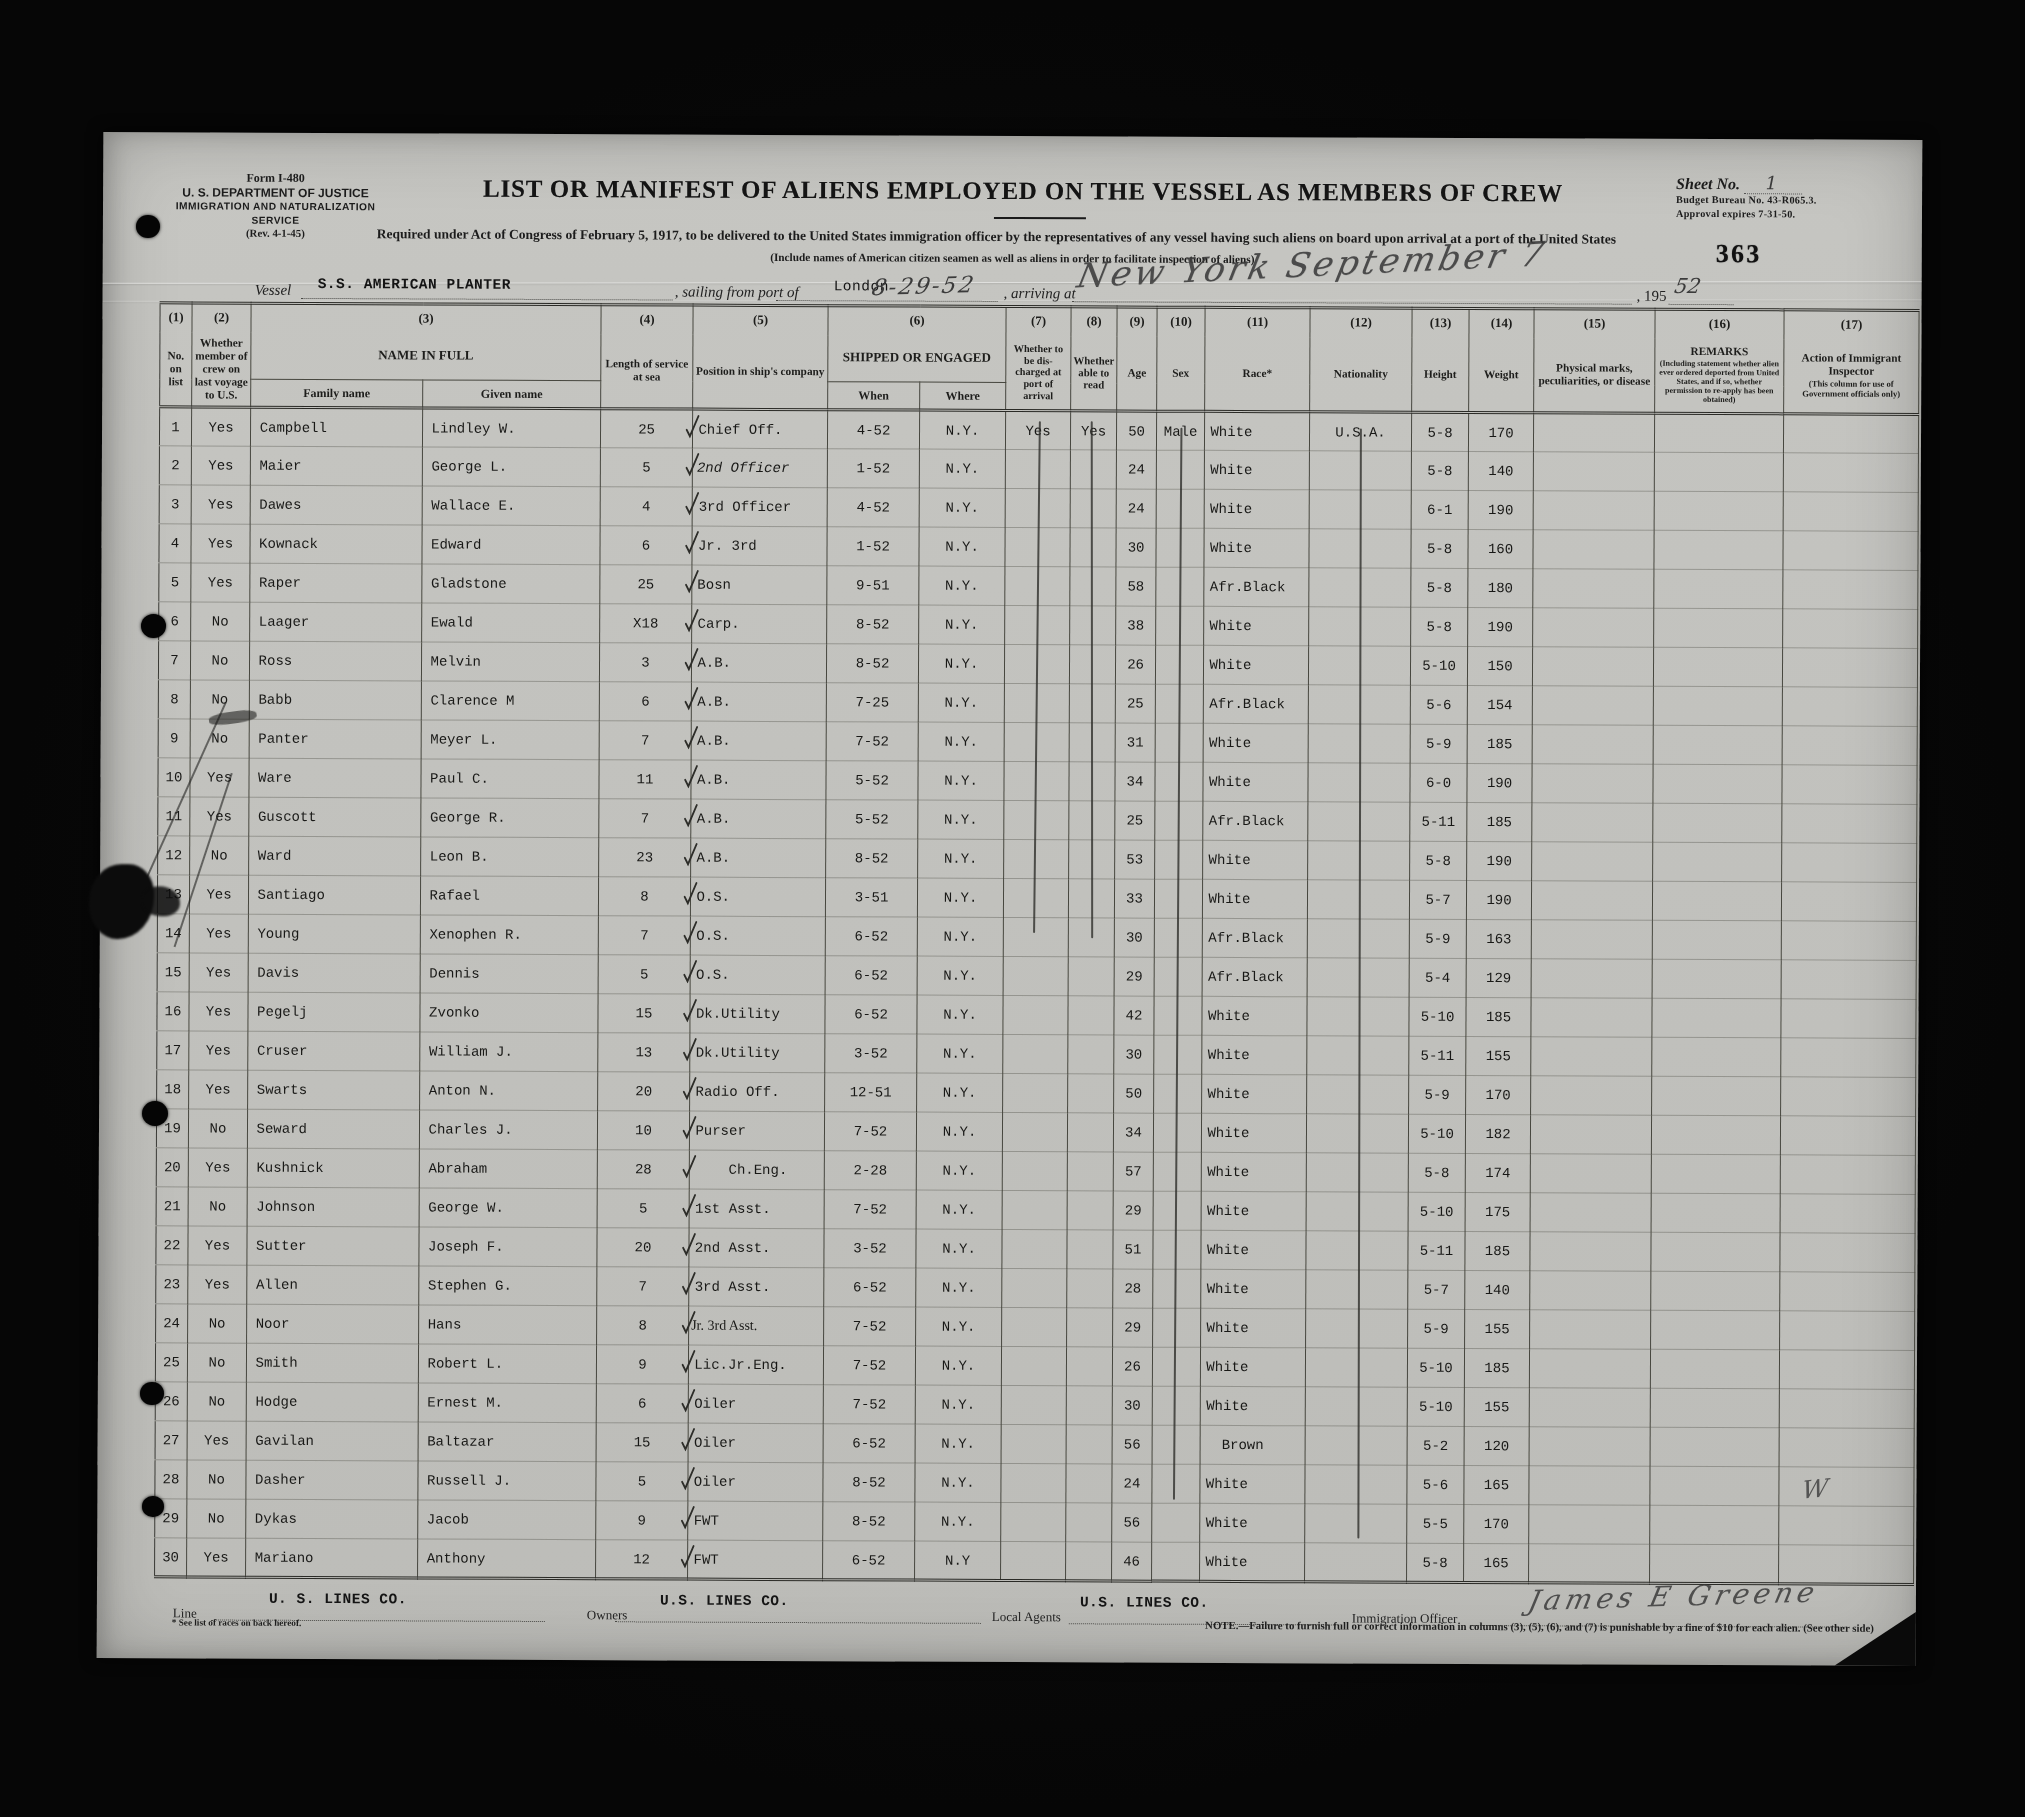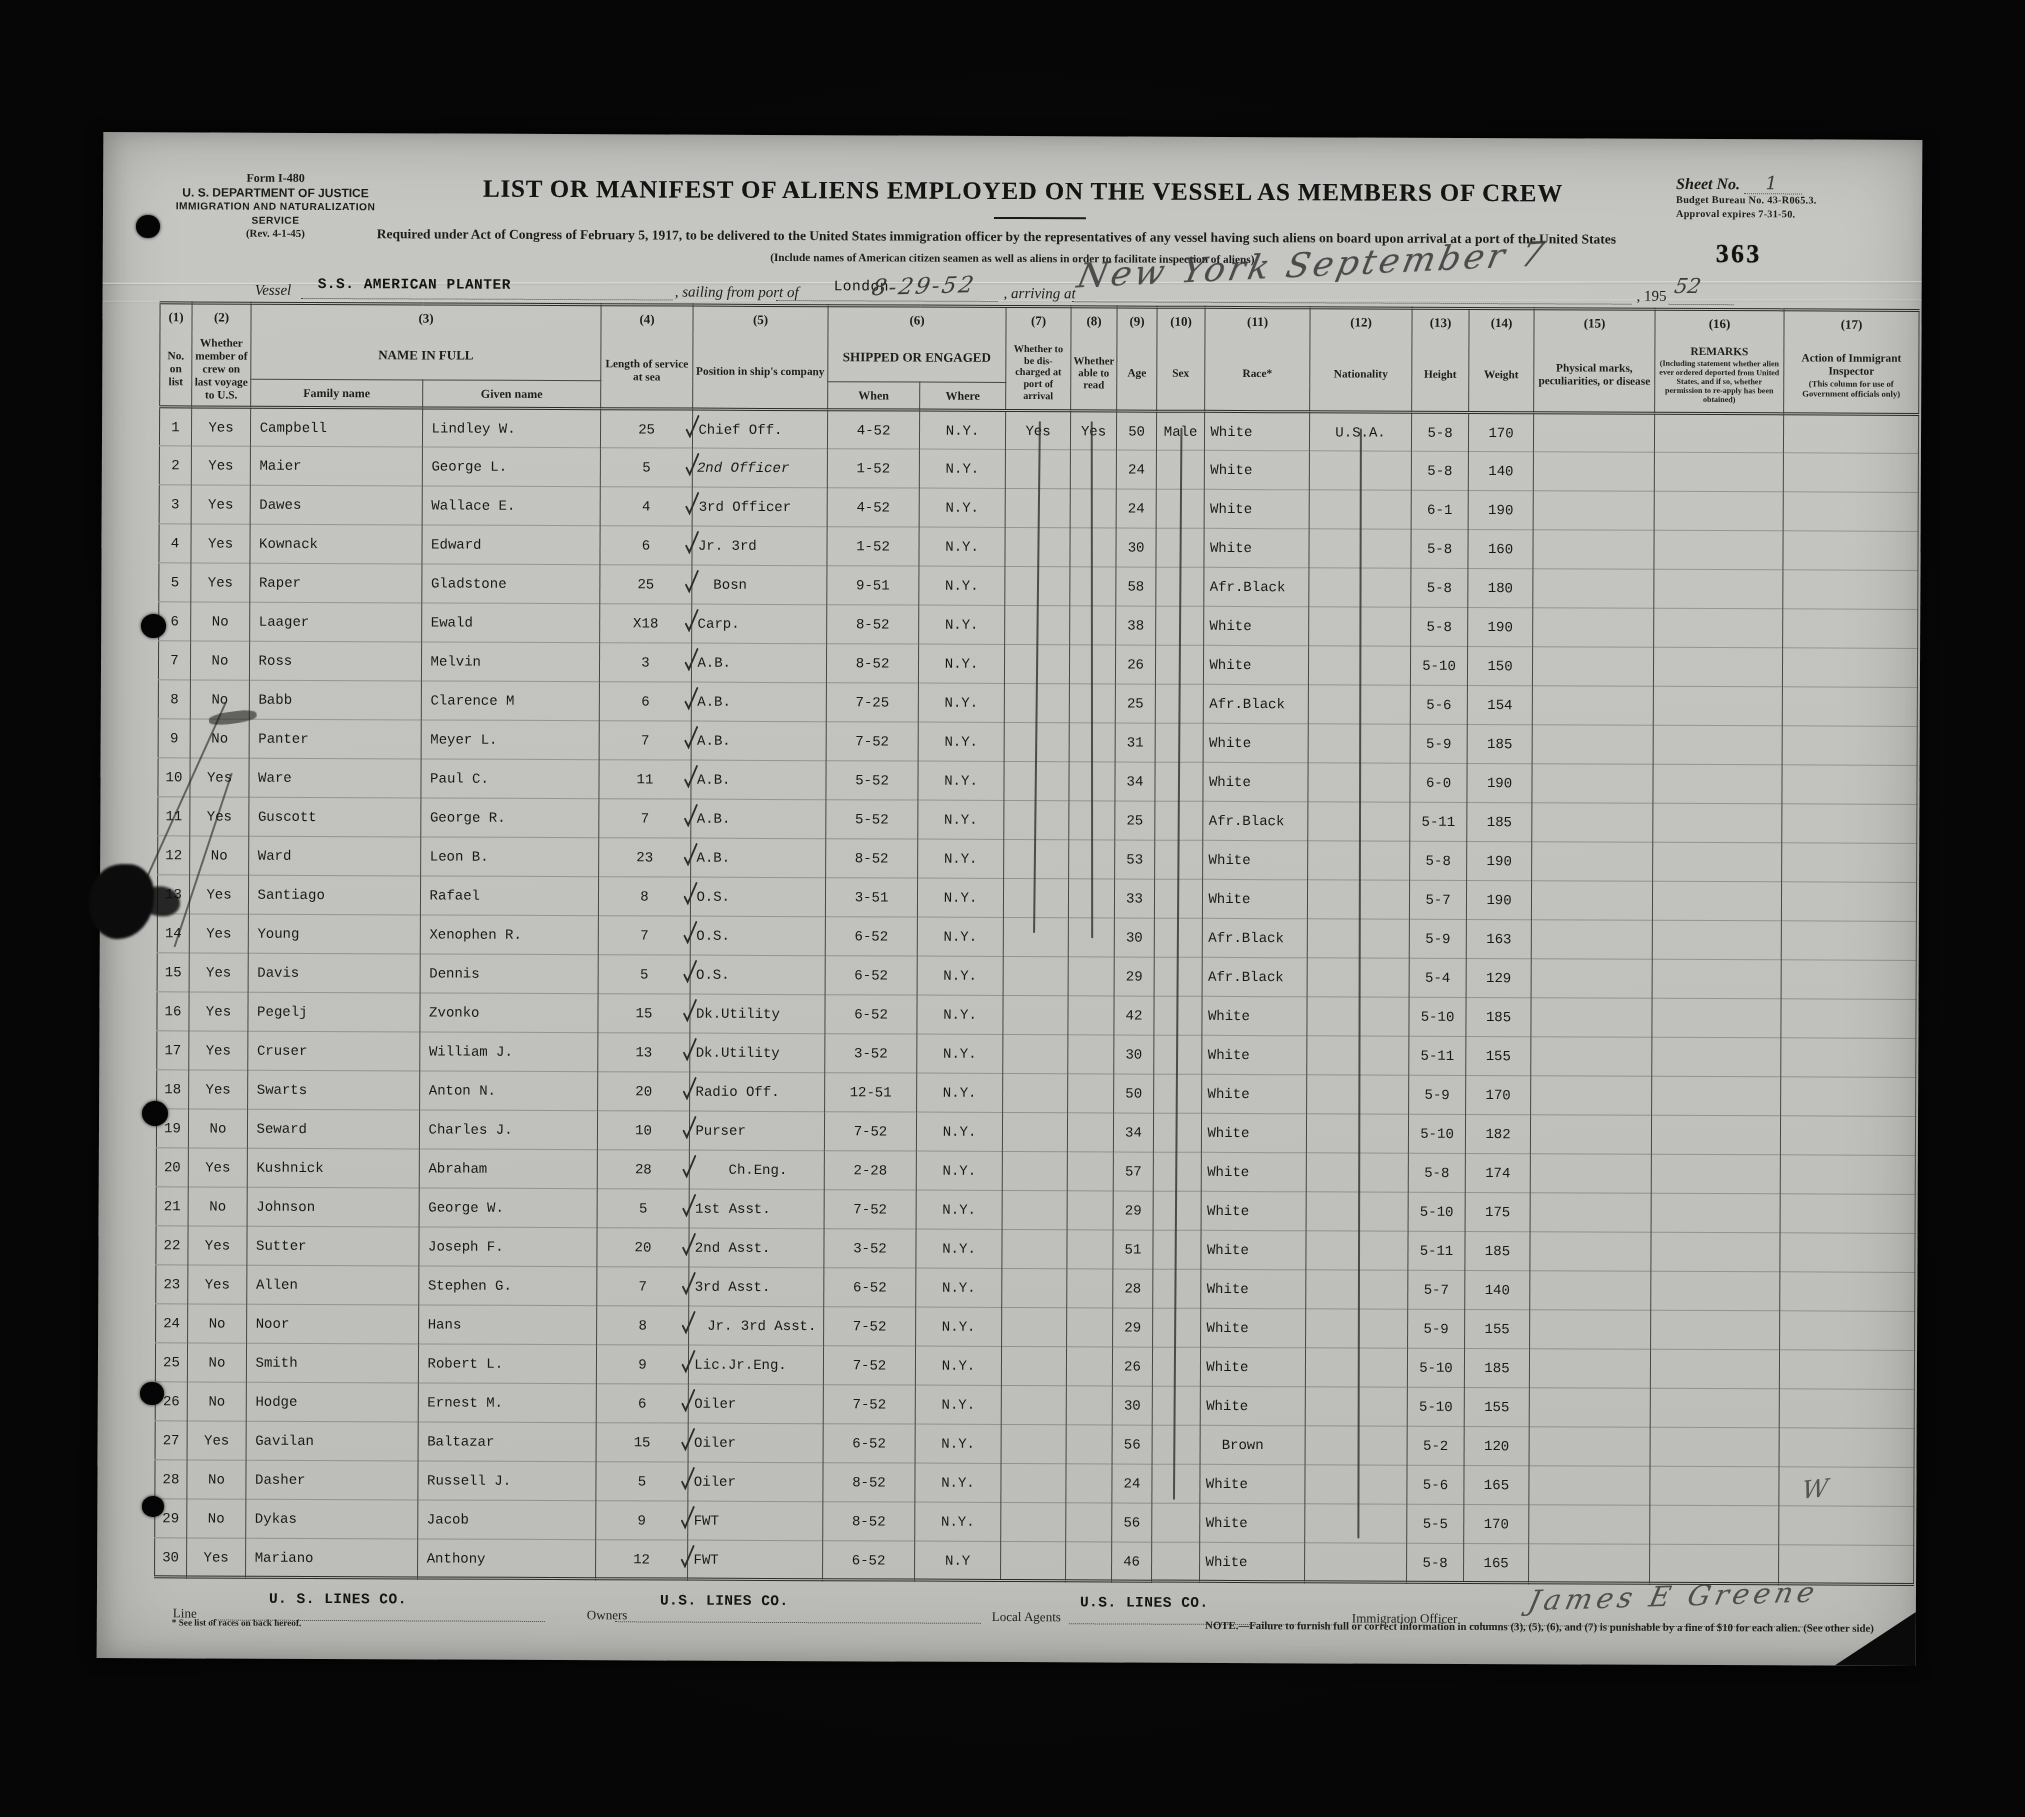--- a/index.html
+++ b/index.html
@@ -329,21 +329,21 @@
     <td class="l">Raper</td>
     <td class="l">Gladstone</td>
     <td class="len-cell">
       <span>25</span>
       <span class="tick">
         <svg width="16" height="25" viewBox="0 0 30 46">
                   <path d="M5 30 L11 42 L27 4" stroke="#2d2d29" stroke-width="3.5" fill="none" stroke-linecap="round"></path>
                 </svg>
       </span>
     </td>
-    <td class="l" style="padding-left:21px;">Bosn</td>
+    <td class="l" style="padding-left:5px;">Bosn</td>
     <td class="c">9-51</td>
     <td class="c">N.Y.</td>
     <td class="c"></td>
     <td class="c"></td>
     <td class="c">58</td>
     <td class="c"></td>
     <td class="l" style="padding-left:5.4px;">Afr.Black</td>
     <td class="c"></td>
     <td class="c">5-8</td>
     <td class="c">180</td>
@@ -880,21 +880,21 @@
     <td class="l">Noor</td>
     <td class="l">Hans</td>
     <td class="len-cell">
       <span>8</span>
       <span class="tick">
         <svg width="16" height="25" viewBox="0 0 30 46">
                   <path d="M5 30 L11 42 L27 4" stroke="#2d2d29" stroke-width="3.5" fill="none" stroke-linecap="round"></path>
                 </svg>
       </span>
     </td>
-    <td class="l" style="padding-left:18px;">Jr. 3rd Asst.</td>
+    <td class="l" style="padding-left:2px;font-family:Liberation Serif, serif;">Jr. 3rd Asst.</td>
     <td class="c">7-52</td>
     <td class="c">N.Y.</td>
     <td class="c"></td>
     <td class="c"></td>
     <td class="c">29</td>
     <td class="c"></td>
     <td class="l" style="padding-left:5.4px;">White</td>
     <td class="c"></td>
     <td class="c">5-9</td>
     <td class="c">155</td>

